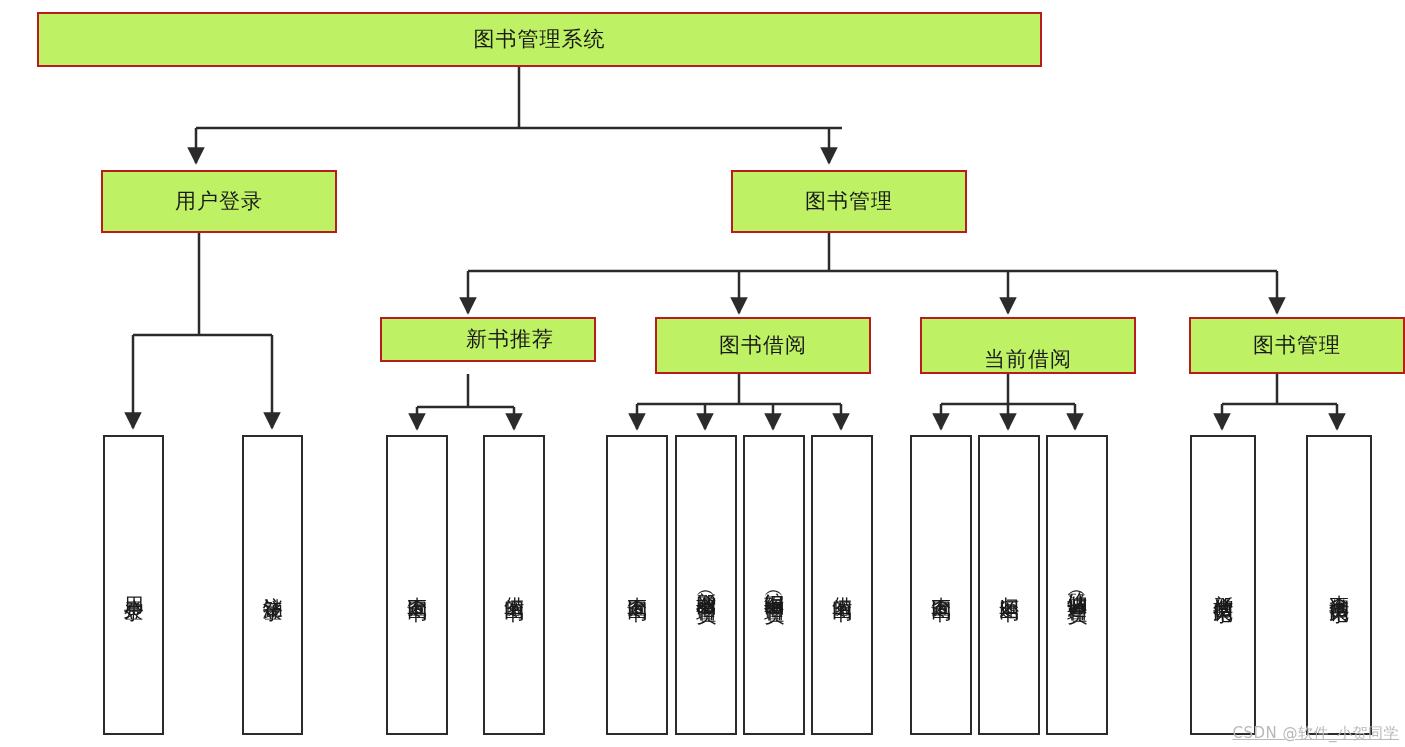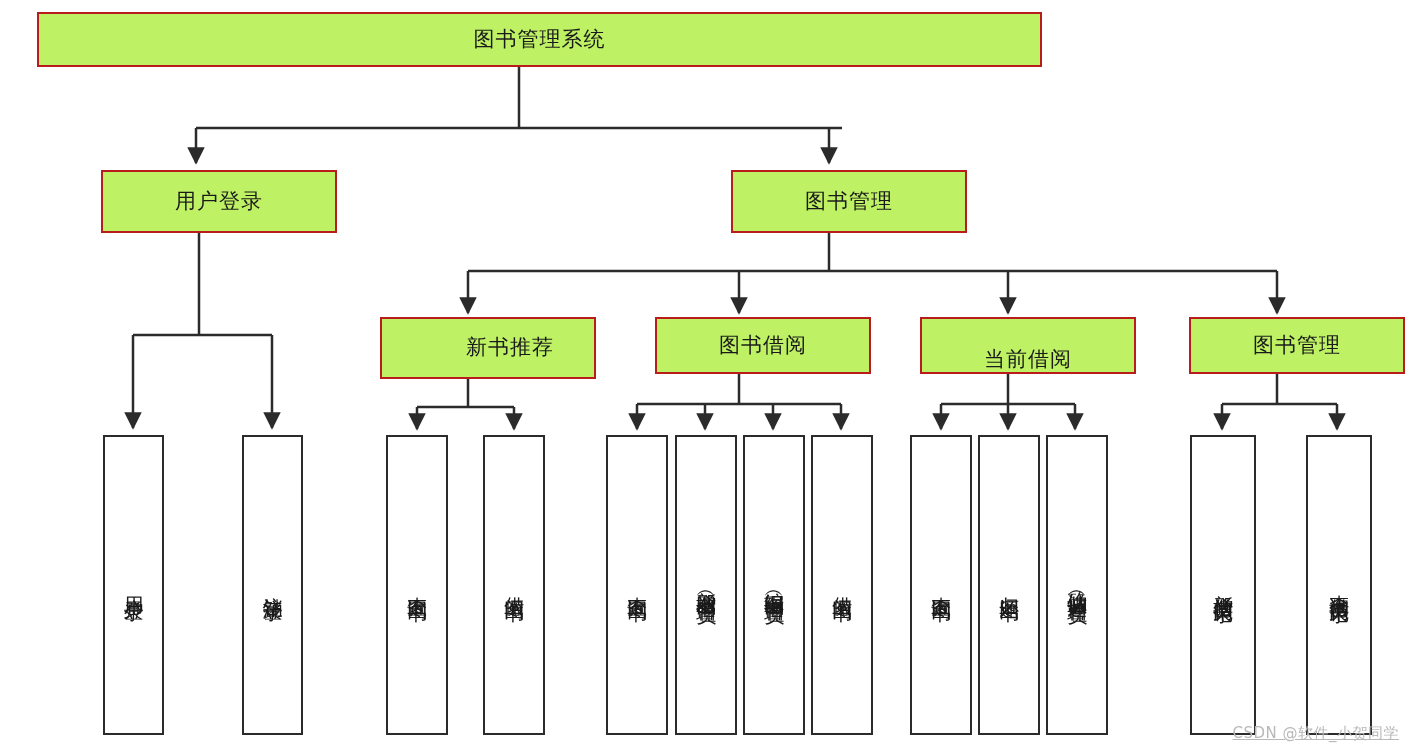--- a/index.html
+++ b/index.html
@@ -147,21 +147,21 @@
   </div>
 
   <div class="node-box" style="left:81px; top:170px; width:236px; height:63px;">
     <span class="node-label">用户登录</span>
   </div>
 
   <div class="node-box" style="left:711px; top:170px; width:236px; height:63px;">
     <span class="node-label">图书管理</span>
   </div>
 
-  <div class="node-box" style="left:360px; top:317px; width:216px; height:62px;padding-left:44px;">
+  <div class="node-box" style="left:360px; top:317px; width:216px; height:45px;padding-left:44px;">
     <span class="node-label">新书推荐</span>
   </div>
 
   <div class="node-box" style="left:635px; top:317px; width:216px; height:57px;">
     <span class="node-label">图书借阅</span>
   </div>
 
   <div class="node-box" style="left:900px; top:317px; width:216px; height:57px;align-items:flex-end;">
     <span class="node-label">当前借阅</span>
   </div>

